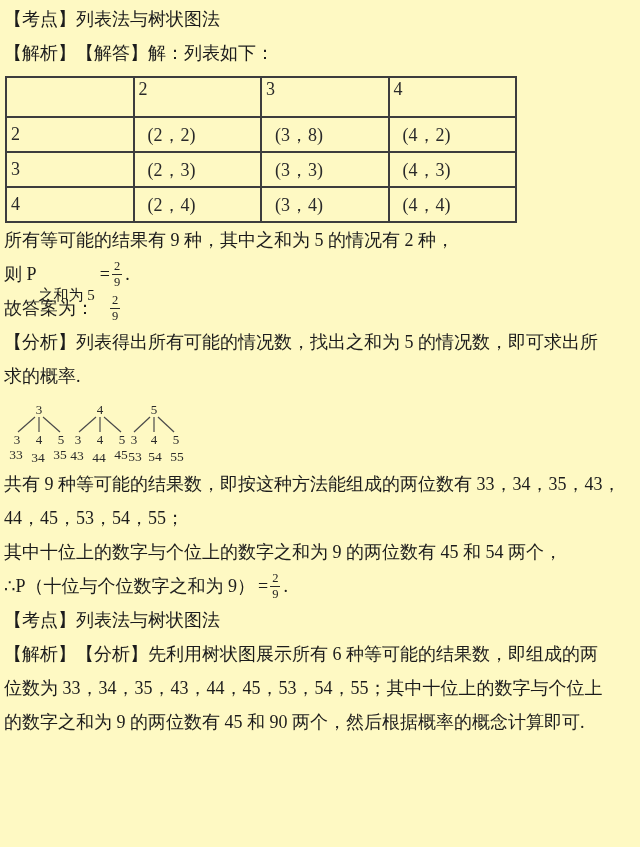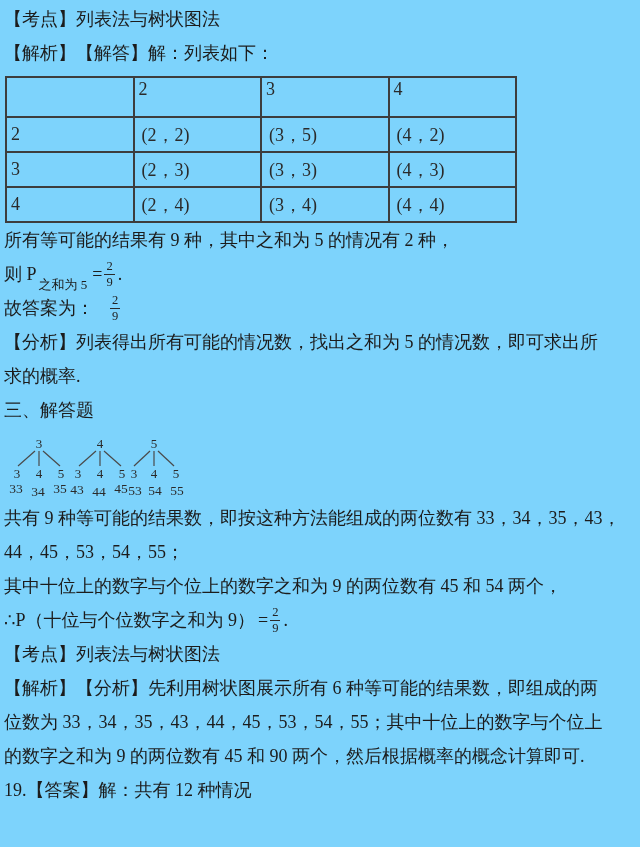--- a/index.html
+++ b/index.html
@@ -1,33 +1,33 @@
 <!DOCTYPE html>
 <html><head>
 <meta charset="utf-8">
 <style>
   * { margin:0; padding:0; box-sizing:border-box; }
   html,body { background:#ffffff; }
   .page {
     width:640px; height:847px; overflow:hidden;
-    background:#7dd3fc; color:#1c1c1c;
+    background:#fef9c3; color:#1c1c1c;
     font-family:"Liberation Serif","DejaVu Serif",serif;
     padding:2px 6px 0 4px;
   }
   .tline { font-size:18px; line-height:34px; white-space:nowrap; }
   .spacer8 { height:8px; }
 
   table.grid { border-collapse:collapse; width:512px; margin:6px 0 0 1px; table-layout:fixed; }
   table.grid td { border:2px solid #3d3d3d; font-size:18px; color:#2a2a2a; }
   tr.hdr td { height:40px; vertical-align:top; padding:1px 4px; }
   tr.datarow td { height:35px; vertical-align:middle; padding:0 4px; }
-  table.grid td.pair { padding-left:7px; }
+  table.grid td.pair { padding-left:13px; }
 
   .frline { display:flex; align-items:center; height:34px; font-size:18px; white-space:nowrap; }
-  .frline .sub { font-size:13px; position:relative; top:11px; margin:0 2px 0 2px; }
+  .frline .sub { font-size:15px; position:relative; top:21px; margin:0 2px 0 2px; }
   .frline .eq { margin:0 2px 0 3px; }
   .frline .tail { margin-left:3px; }
   .gap16 { margin-left:16px; }
   .frac { display:inline-flex; flex-direction:column; align-items:center; line-height:1; font-size:12.5px; color:#222; }
   .frac .fnum { padding:0 2px 1.5px; border-bottom:1.2px solid #2a2a2a; }
   .frac .fden { padding-top:1.5px; }
 
   svg.tree { display:block; margin:0; }
   svg.tree text { font-size:13px; fill:#2a2a2a; font-family:"Liberation Serif","DejaVu Serif",serif; }
   svg.tree text.outc { font-size:13.5px; }
@@ -45,21 +45,21 @@
     <tbody>
       <tr class="hdr">
         <td></td>
         <td>2</td>
         <td>3</td>
         <td>4</td>
       </tr>
       <tr class="datarow">
         <td>2</td>
         <td class="pair">(2，2)</td>
-        <td class="pair">(3，5)</td>
+        <td class="pair">(3，8)</td>
         <td class="pair">(4，2)</td>
       </tr>
       <tr class="datarow">
         <td>3</td>
         <td class="pair">(2，3)</td>
         <td class="pair">(3，3)</td>
         <td class="pair">(4，3)</td>
       </tr>
       <tr class="datarow">
         <td>4</td>
@@ -87,21 +87,20 @@
     <span>故答案为：</span>
     <span class="frac gap16">
       <span class="fnum">2</span>
       <span class="fden">9</span>
     </span>
   </div>
 
   <div class="tline">【分析】列表得出所有可能的情况数，找出之和为 5 的情况数，即可求出所</div>
   <div class="tline">求的概率.</div>
 
-  <div class="tline">三、解答题</div>
   <div class="spacer8"></div>
 
 
   <svg class="tree" width="200" height="66" viewBox="0 0 200 66">
 
     <text x="35" y="13" text-anchor="middle">3</text>
     <line x1="31" y1="16" x2="14" y2="31"></line>
     <line x1="35" y1="16" x2="35" y2="31"></line>
     <line x1="39" y1="16" x2="56" y2="31"></line>
     <text x="13" y="43" text-anchor="middle">3</text>
@@ -146,15 +145,14 @@
       <span class="fden">9</span>
     </span>
     <span class="tail">.</span>
   </div>
 
   <div class="tline">【考点】列表法与树状图法</div>
   <div class="tline">【解析】【分析】先利用树状图展示所有 6 种等可能的结果数，即组成的两</div>
   <div class="tline">位数为 33，34，35，43，44，45，53，54，55；其中十位上的数字与个位上</div>
   <div class="tline">的数字之和为 9 的两位数有 45 和 90 两个，然后根据概率的概念计算即可.</div>
 
-  <div class="tline">19.【答案】解：共有 12 种情况</div>
 
 </div>
 
 </body></html>

